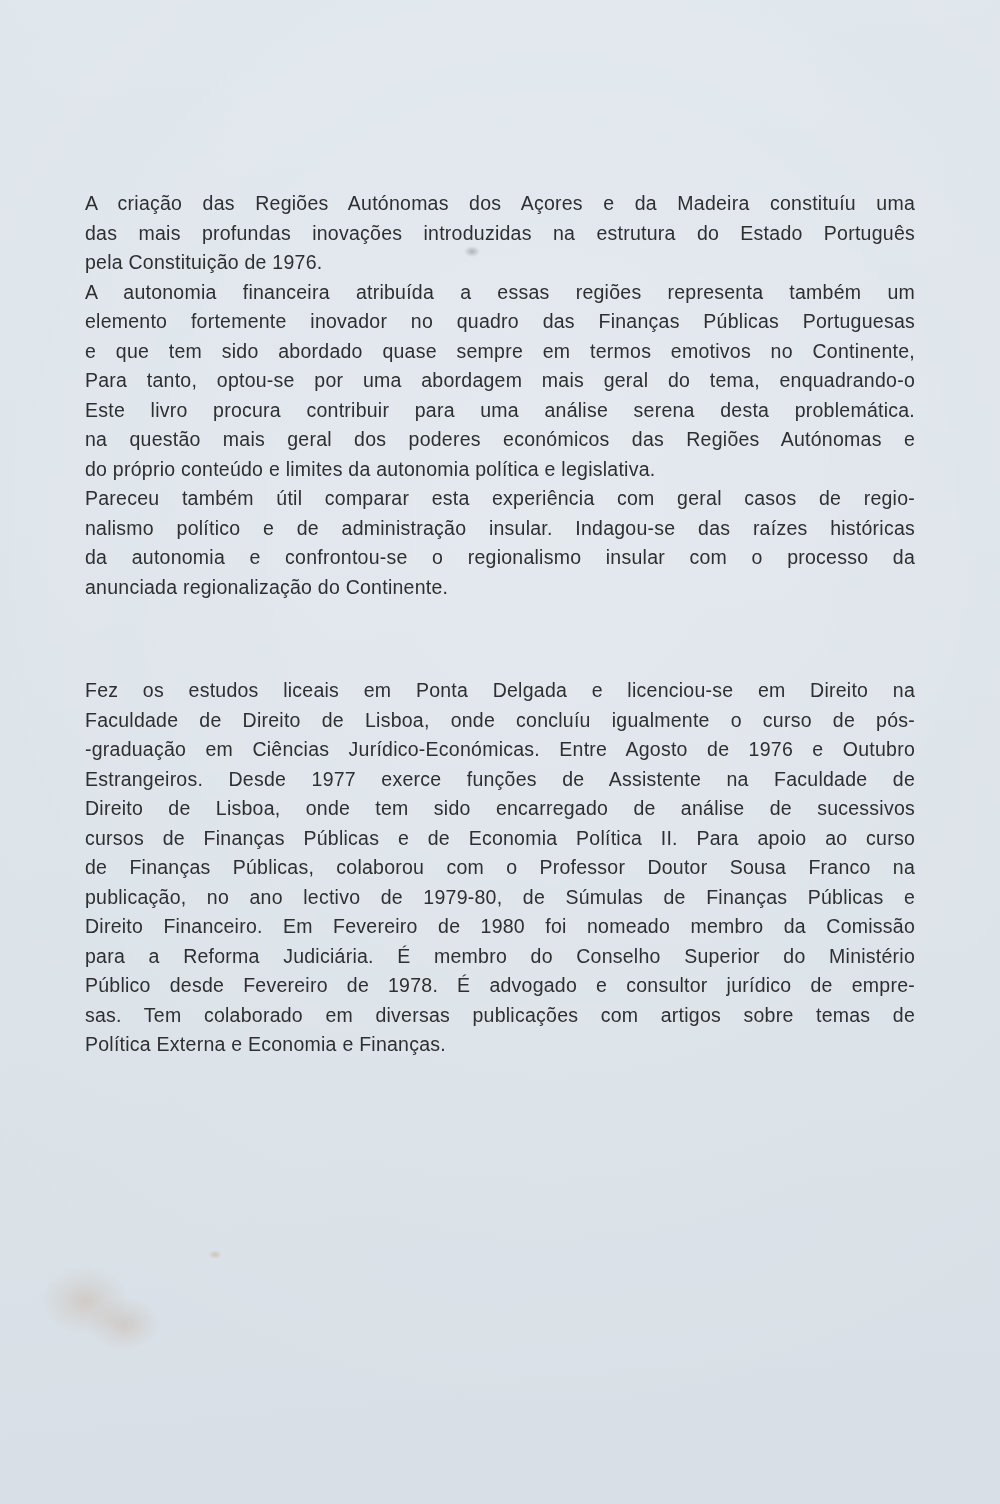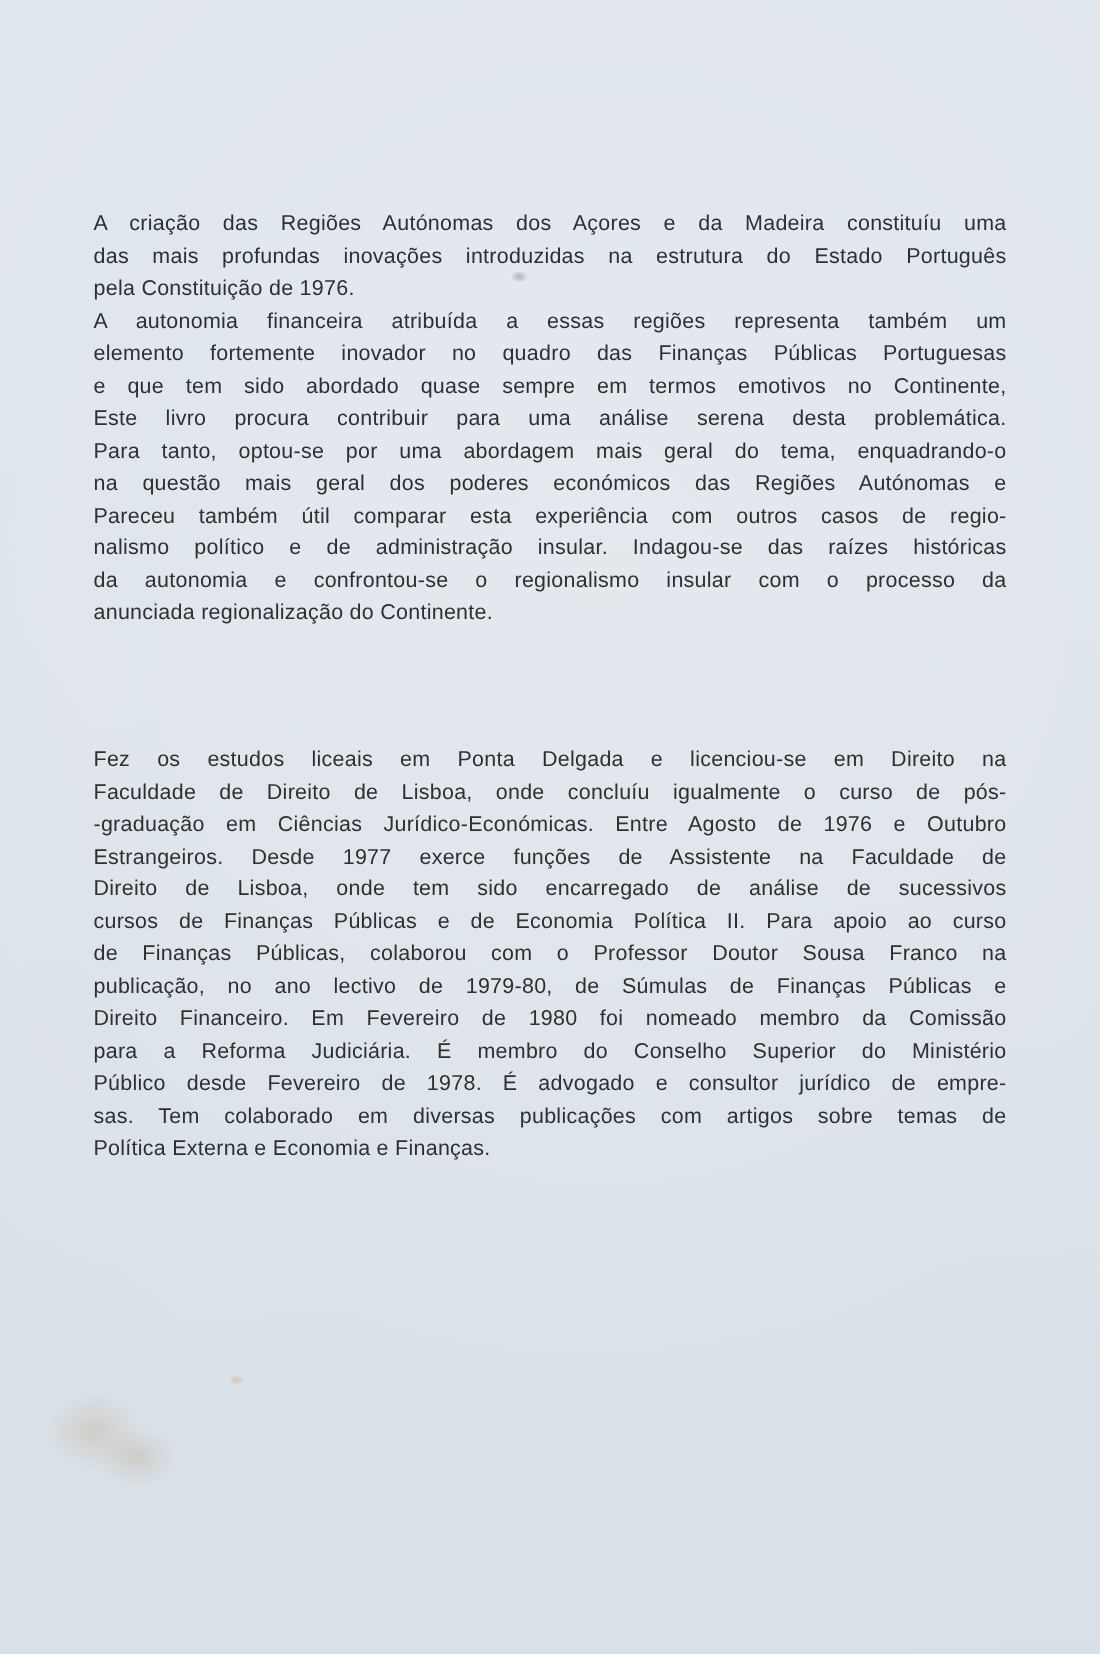--- a/index.html
+++ b/index.html
@@ -73,26 +73,27 @@
         <div class="text-line">A criação das Regiões Autónomas dos Açores e da Madeira constituíu uma</div>
         <div class="text-line">das mais profundas inovações introduzidas na estrutura do Estado Português</div>
         <div class="text-line last">pela Constituição de 1976.</div>
       </div>
       <div class="paragraph">
         <div class="text-line">A autonomia financeira atribuída a essas regiões representa também um</div>
         <div class="text-line">elemento fortemente inovador no quadro das Finanças Públicas Portuguesas</div>
         <div class="text-line">e que tem sido abordado quase sempre em termos emotivos no Continente,</div>
       </div>
       <div class="paragraph">
+        <div class="text-line">Para tanto, optou-se por uma abordagem mais geral do tema, enquadrando-o</div>
         <div class="text-line">Este livro procura contribuir para uma análise serena desta problemática.</div>
-        <div class="text-line">Para tanto, optou-se por uma abordagem mais geral do tema, enquadrando-o</div>
         <div class="text-line">na questão mais geral dos poderes económicos das Regiões Autónomas e</div>
+        <div class="text-line last">do próprio conteúdo e limites da autonomia política e legislativa.</div>
       </div>
       <div class="paragraph">
-        <div class="text-line">Pareceu também útil comparar esta experiência com outros casos de regio-</div>
+        <div class="text-line">Pareceu também útil comparar esta experiência com geral casos de regio-</div>
         <div class="text-line">nalismo político e de administração insular. Indagou-se das raízes históricas</div>
         <div class="text-line">da autonomia e confrontou-se o regionalismo insular com o processo da</div>
         <div class="text-line last">anunciada regionalização do Continente.</div>
       </div>
     </div>
   <div class="textcol bio" style="color: rgb(46, 47, 49);">
       <div class="paragraph">
         <div class="text-line">Fez os estudos liceais em Ponta Delgada e licenciou-se em Direito na</div>
         <div class="text-line">Faculdade de Direito de Lisboa, onde concluíu igualmente o curso de pós-</div>
         <div class="text-line">-graduação em Ciências Jurídico-Económicas. Entre Agosto de 1976 e Outubro</div>

